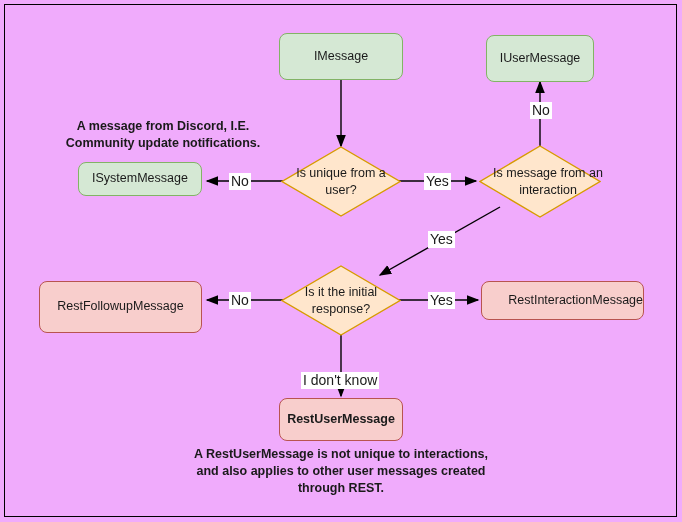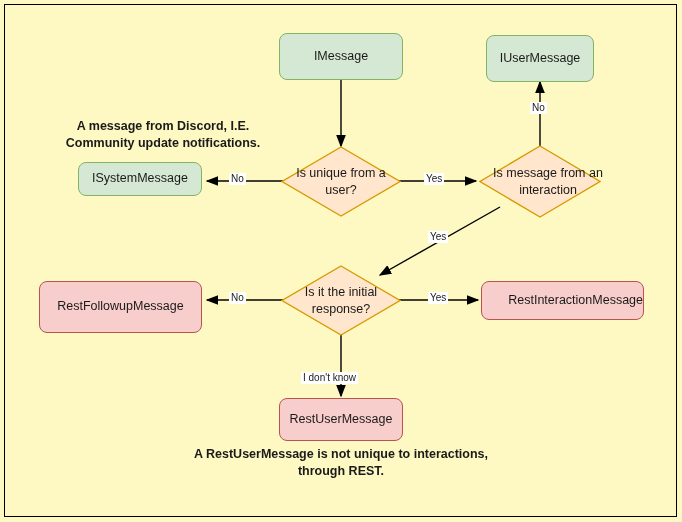--- a/index.html
+++ b/index.html
@@ -4,21 +4,21 @@
 <style>
   html, body {
     margin: 0;
     padding: 0;
     background: #ffffff;
   }
   #canvas {
     position: relative;
     width: 682px;
     height: 522px;
-    background: #fef9c3;
+    background: #f0abfc;
     font-family: "Liberation Sans", sans-serif;
     overflow: hidden;
   }
   #frame {
     position: absolute;
     left: 4px;
     top: 4px;
     width: 673px;
     height: 513px;
     border: 1px solid #000000;
@@ -82,21 +82,21 @@
   .note {
     position: absolute;
     text-align: center;
     font-size: 12.5px;
     color: #1a1a1a;
     line-height: 1.35;
     font-weight: bold;
   }
   .edge-label {
     position: absolute;
-    font-size: 10px;
+    font-size: 14px;
     color: #1a1a1a;
     background: #ffffff;
     padding: 0 2px;
     white-space: nowrap;
     line-height: 1.2;
   }
 </style>
 </head>
 <body>
 
@@ -170,21 +170,21 @@
   </div>
 
   <div class="node rect pink" style="left:39px; top:281px; width:163px; height:52px;">
     <span>RestFollowupMessage</span>
   </div>
 
   <div class="node rect pink" style="left:481px; top:281px; width:163px; height:39px;justify-content:flex-end;">
     <span>RestInteractionMessage</span>
   </div>
 
-  <div class="node rect pink" style="left:279px; top:398px; width:124px; height:43px;">
+  <div class="node rect pink" style="left:279px; top:398px; width:124px; height:43px;font-weight:bold;">
     <span>RestUserMessage</span>
   </div>
 
   <div class="edge-label" style="left:229px; top:173px;">
     <span>No</span>
   </div>
 
   <div class="edge-label" style="left:424px; top:173px;">
     <span>Yes</span>
   </div>
@@ -209,16 +209,17 @@
     <span>I don't know</span>
   </div>
 
   <div class="note" style="left:48px; top:118px; width:230px;">
     <div>A message from Discord, I.E.</div>
     <div>Community update notifications.</div>
   </div>
 
   <div class="note" style="left:171px; top:446px; width:340px;">
     <div>A RestUserMessage is not unique to interactions,</div>
+    <div>and also applies to other user messages created</div>
     <div>through REST.</div>
   </div>
 
 </div>
 
 </body></html>

